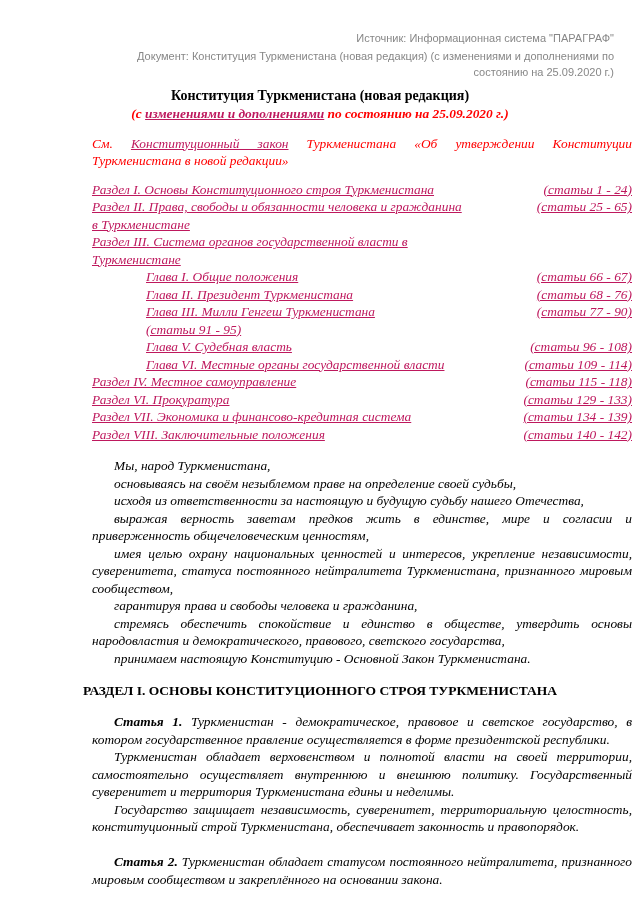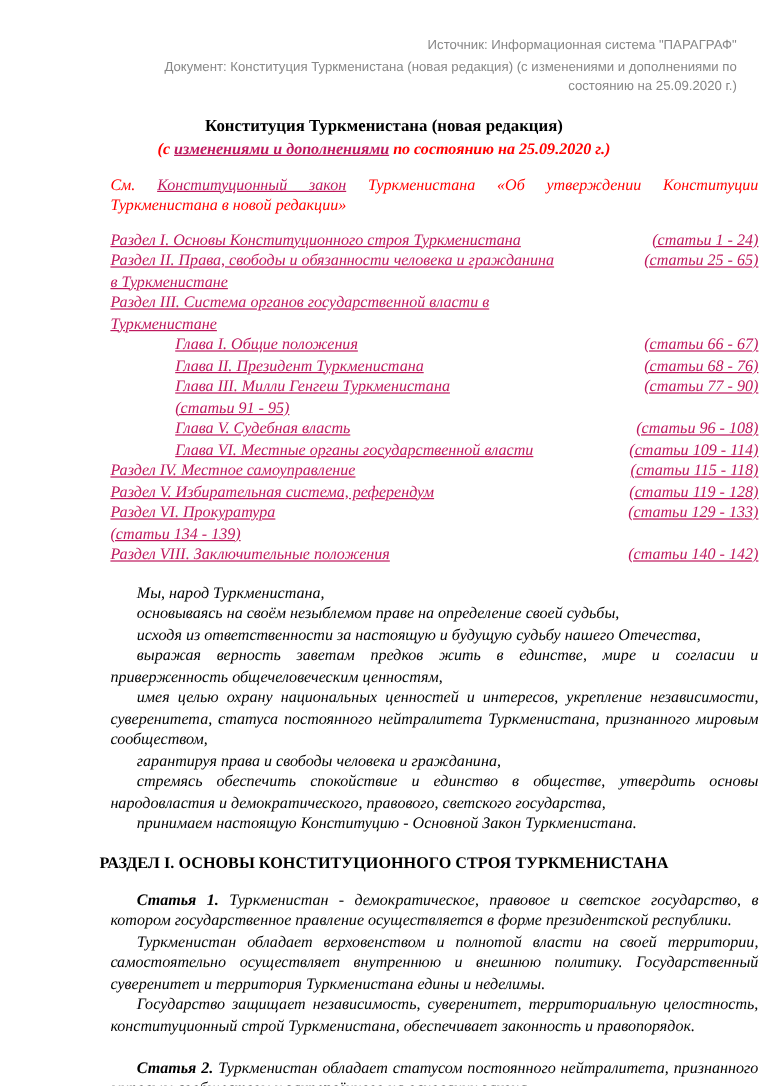--- a/index.html
+++ b/index.html
@@ -9,21 +9,21 @@
     padding-top:30px;color:#000;
     font-family:"Liberation Serif",serif;font-size:13.4px;line-height:17.5px;
   }
   .doc-meta{
     font-family:"Liberation Sans",sans-serif;font-size:11px;line-height:16.5px;
     color:#878787;text-align:right;padding:0 26px 0 120px;
   }
   .meta-line{margin:0 0 1px 0;}
   .title{
     font-size:14px;font-weight:bold;text-align:center;
-    margin:16px 0 0 0;line-height:18px;
+    margin:6px 0 0 0;line-height:18px;
   }
   .subtitle{
     text-align:center;color:#ff0000;font-style:italic;font-weight:bold;line-height:18px;
   }
   .link{color:#be185d;text-decoration:underline;cursor:pointer;}
   .subtitle .link{font-weight:bold;}
   .content{padding:0 8px 0 92px;}
   .see-also{
     color:#ff0000;font-style:italic;text-align:justify;
     margin:12px 0 0 0;text-indent:0;
@@ -92,28 +92,25 @@
       </div>
       <div class="toc-row glava">
         <a class="link toc-label">Глава VI. Местные органы государственной власти</a>
         <a class="link toc-range">(статьи 109 - 114)</a>
       </div>
       <div class="toc-row">
         <a class="link toc-label">Раздел IV. Местное самоуправление</a>
         <a class="link toc-range">(статьи 115 - 118)</a>
       </div>
       <div class="toc-row">
-        <a class="link toc-label">Раздел V. Избирательная система, референдум</a>
-        <a class="link toc-range">(статьи 119 - 128)</a>
-      </div>
-      <div class="toc-row">
         <a class="link toc-label">Раздел VI. Прокуратура</a>
         <a class="link toc-range">(статьи 129 - 133)</a>
       </div>
       <div class="toc-row">
+        <a class="link toc-label">Раздел VII. Экономика и финансово-кредитная система</a>
         <a class="link toc-range">(статьи 134 - 139)</a>
       </div>
       <div class="toc-row">
         <a class="link toc-label">Раздел VIII. Заключительные положения</a>
         <a class="link toc-range">(статьи 140 - 142)</a>
       </div>
     </nav>
 
     <div class="preamble">
       <p>Мы, народ Туркменистана,</p>

